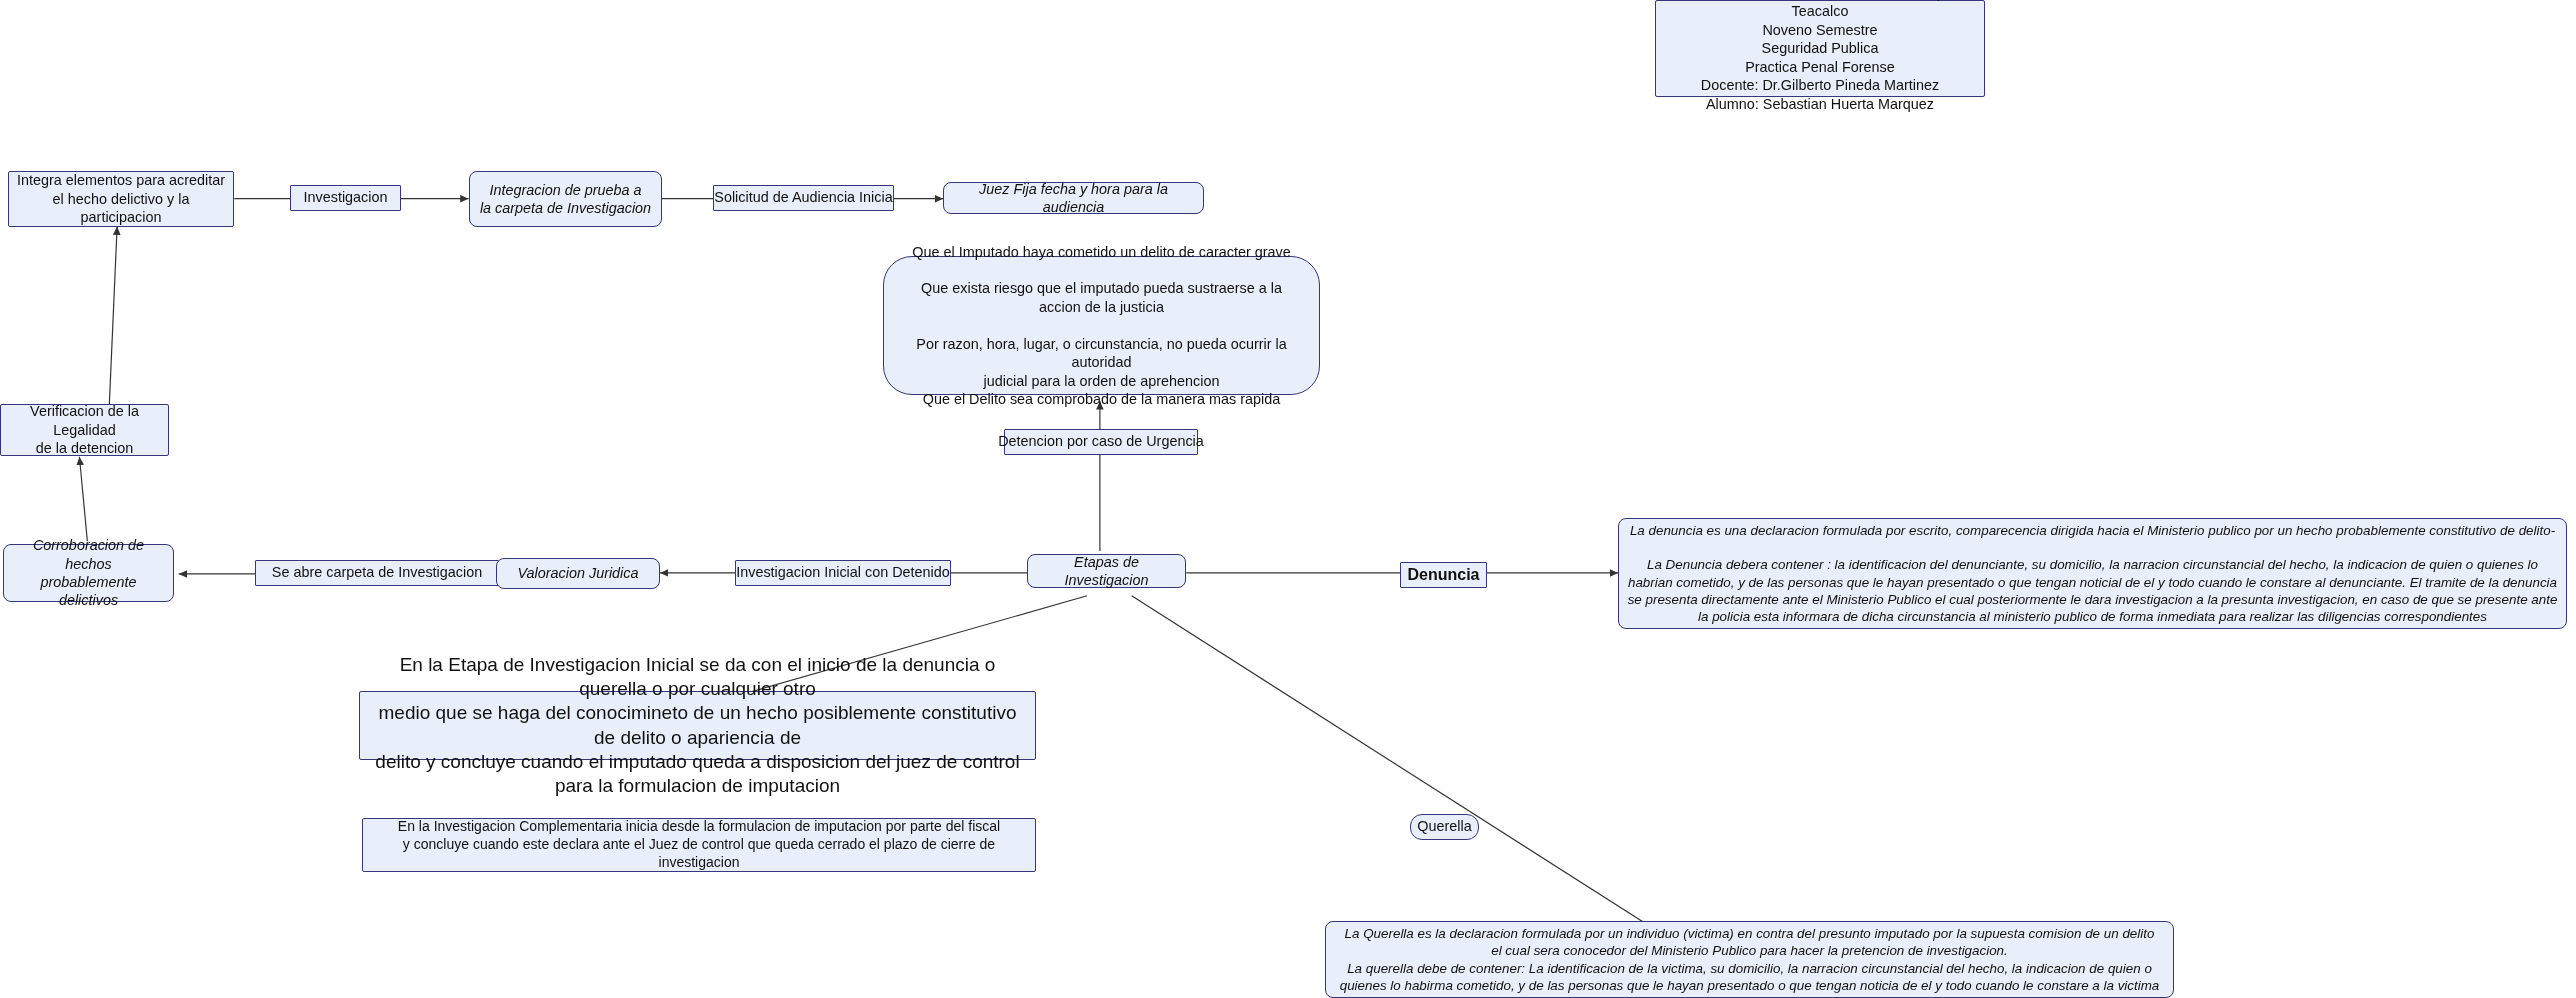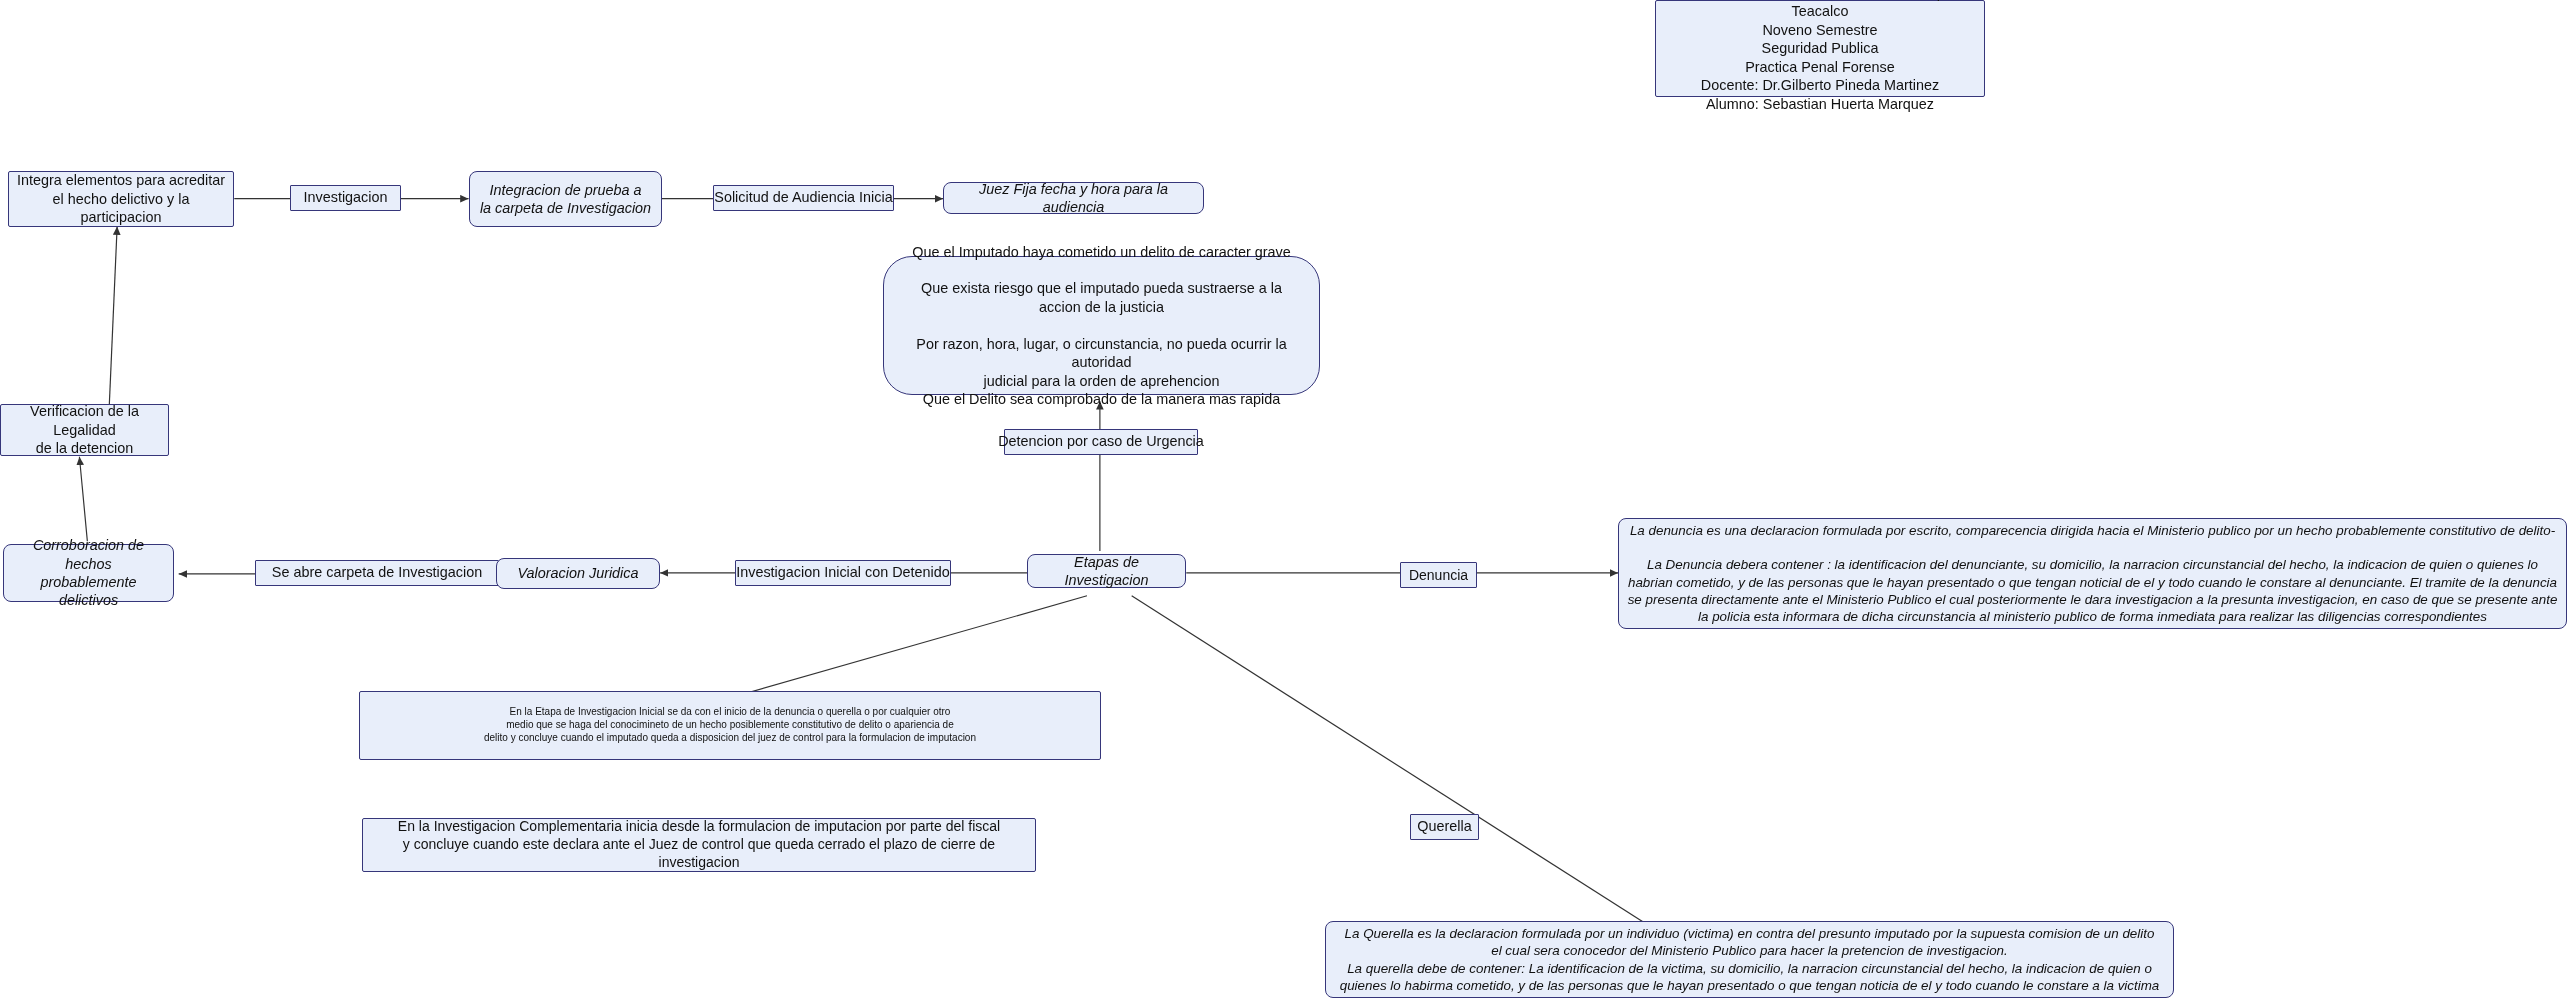--- a/index.html
+++ b/index.html
@@ -133,32 +133,32 @@
 probablemente delictivos</div>
 
   <div class="label" style="left:223px; top:560px; width:244px; height:26px; font-size:14.4px; display:flex; align-items:center; justify-content:center;margin-left:32px;">Se abre carpeta de Investigacion</div>
 
   <div class="node rounded" style="left:496px; top:558px; width:164px; height:31px; font-size:14.4px;">Valoracion Juridica</div>
 
   <div class="label" style="left:735px; top:560px; width:216px; height:26px; font-size:14.4px; display:flex; align-items:center; justify-content:center;">Investigacion Inicial con Detenido</div>
 
   <div class="node rounded" style="left:1027px; top:554px; width:159px; height:34px; font-size:14.4px;">Etapas de Investigacion</div>
 
-  <div class="label" style="left:1400px; top:562px; width:77px; height:26px; font-size:14px; display:flex; align-items:center; justify-content:center;">Denuncia</div>
+  <div class="label" style="left:1400px; top:562px; width:87px; height:26px; font-size:16px; display:flex; align-items:center; justify-content:center;font-weight:bold;">Denuncia</div>
 
-  <div class="label" style="left:1410px; top:814px; width:69px; height:26px; font-size:14.4px; display:flex; align-items:center; justify-content:center;">Querella</div>
+  <div class="label" style="left:1410px; top:814px; width:69px; height:26px; font-size:14.4px; display:flex; align-items:center; justify-content:center;border-radius:12px;">Querella</div>
 
   <div class="node rounded para" style="left:1618px; top:518px; width:949px; height:111px; font-size:13.4px;">La denuncia es una declaracion formulada por escrito, comparecencia dirigida hacia el Ministerio publico por un hecho probablemente constitutivo de delito-
 
      La Denuncia debera contener : la identificacion del denunciante, su domicilio, la narracion circunstancial del hecho, la indicacion de quien o quienes lo
 habrian cometido, y de las personas que le hayan presentado o que tengan noticial de el y todo cuando le constare al denunciante. El tramite de la denuncia
 se presenta directamente ante el Ministerio Publico el cual posteriormente le dara investigacion a la presunta investigacion, en caso de que se presente ante
 la policia esta informara de dicha circunstancia al ministerio publico de forma inmediata para realizar las diligencias correspondientes</div>
 
-  <div class="node para" style="left:359px; top:691px; width:742px; height:69px; font-size:10px;">En la Etapa de Investigacion Inicial se da con el inicio de la denuncia o querella o por cualquier otro
+  <div class="node para" style="left:359px; top:691px; width:677px; height:69px; font-size:19px;">En la Etapa de Investigacion Inicial se da con el inicio de la denuncia o querella o por cualquier otro
 medio que se haga del conocimineto de un hecho posiblemente constitutivo de delito o apariencia de
 delito y concluye cuando el imputado queda a disposicion del juez de control para la formulacion de imputacion</div>
 
   <div class="node para" style="left:362px; top:818px; width:674px; height:54px; font-size:14px;">En la Investigacion Complementaria inicia desde la formulacion de imputacion por parte del fiscal
 y concluye cuando este declara ante el Juez de control que queda cerrado el plazo de cierre de investigacion</div>
 
   <div class="node rounded para" style="left:1325px; top:921px; width:849px; height:77px; font-size:13.4px;">La Querella es la declaracion formulada por un individuo (victima) en contra del presunto imputado por la supuesta comision de un delito
 el cual sera conocedor del Ministerio Publico para hacer la pretencion de investigacion.
 La querella debe de contener: La identificacion de la victima, su domicilio, la narracion circunstancial del hecho, la indicacion de quien o
 quienes lo habirma cometido, y de las personas que le hayan presentado o que tengan noticia de el y todo cuando le constare a la victima</div>

